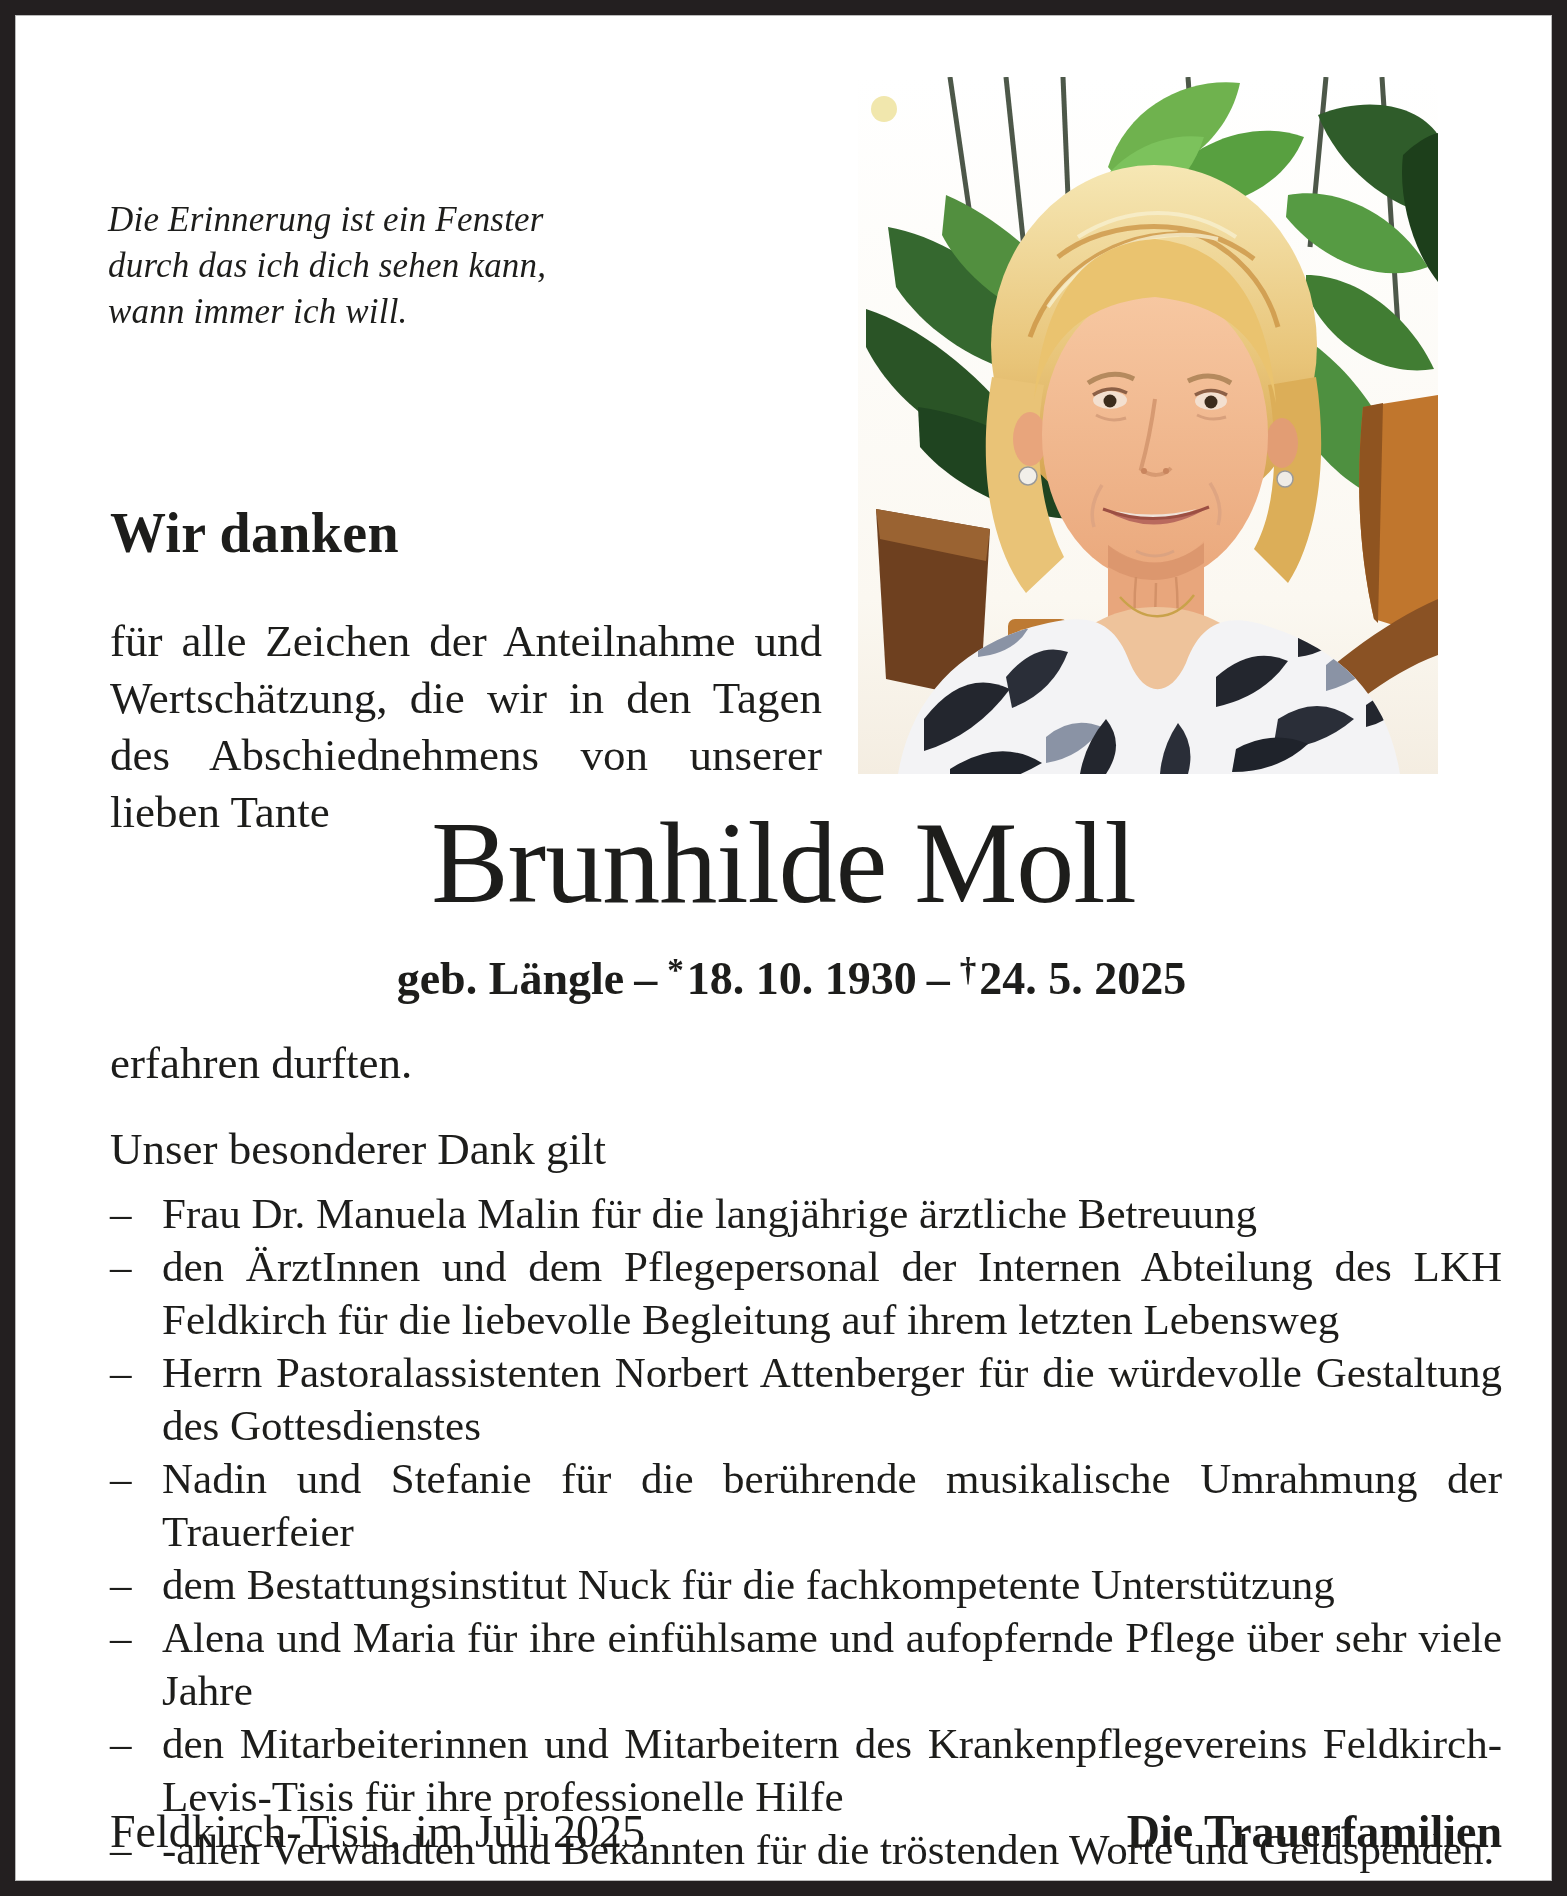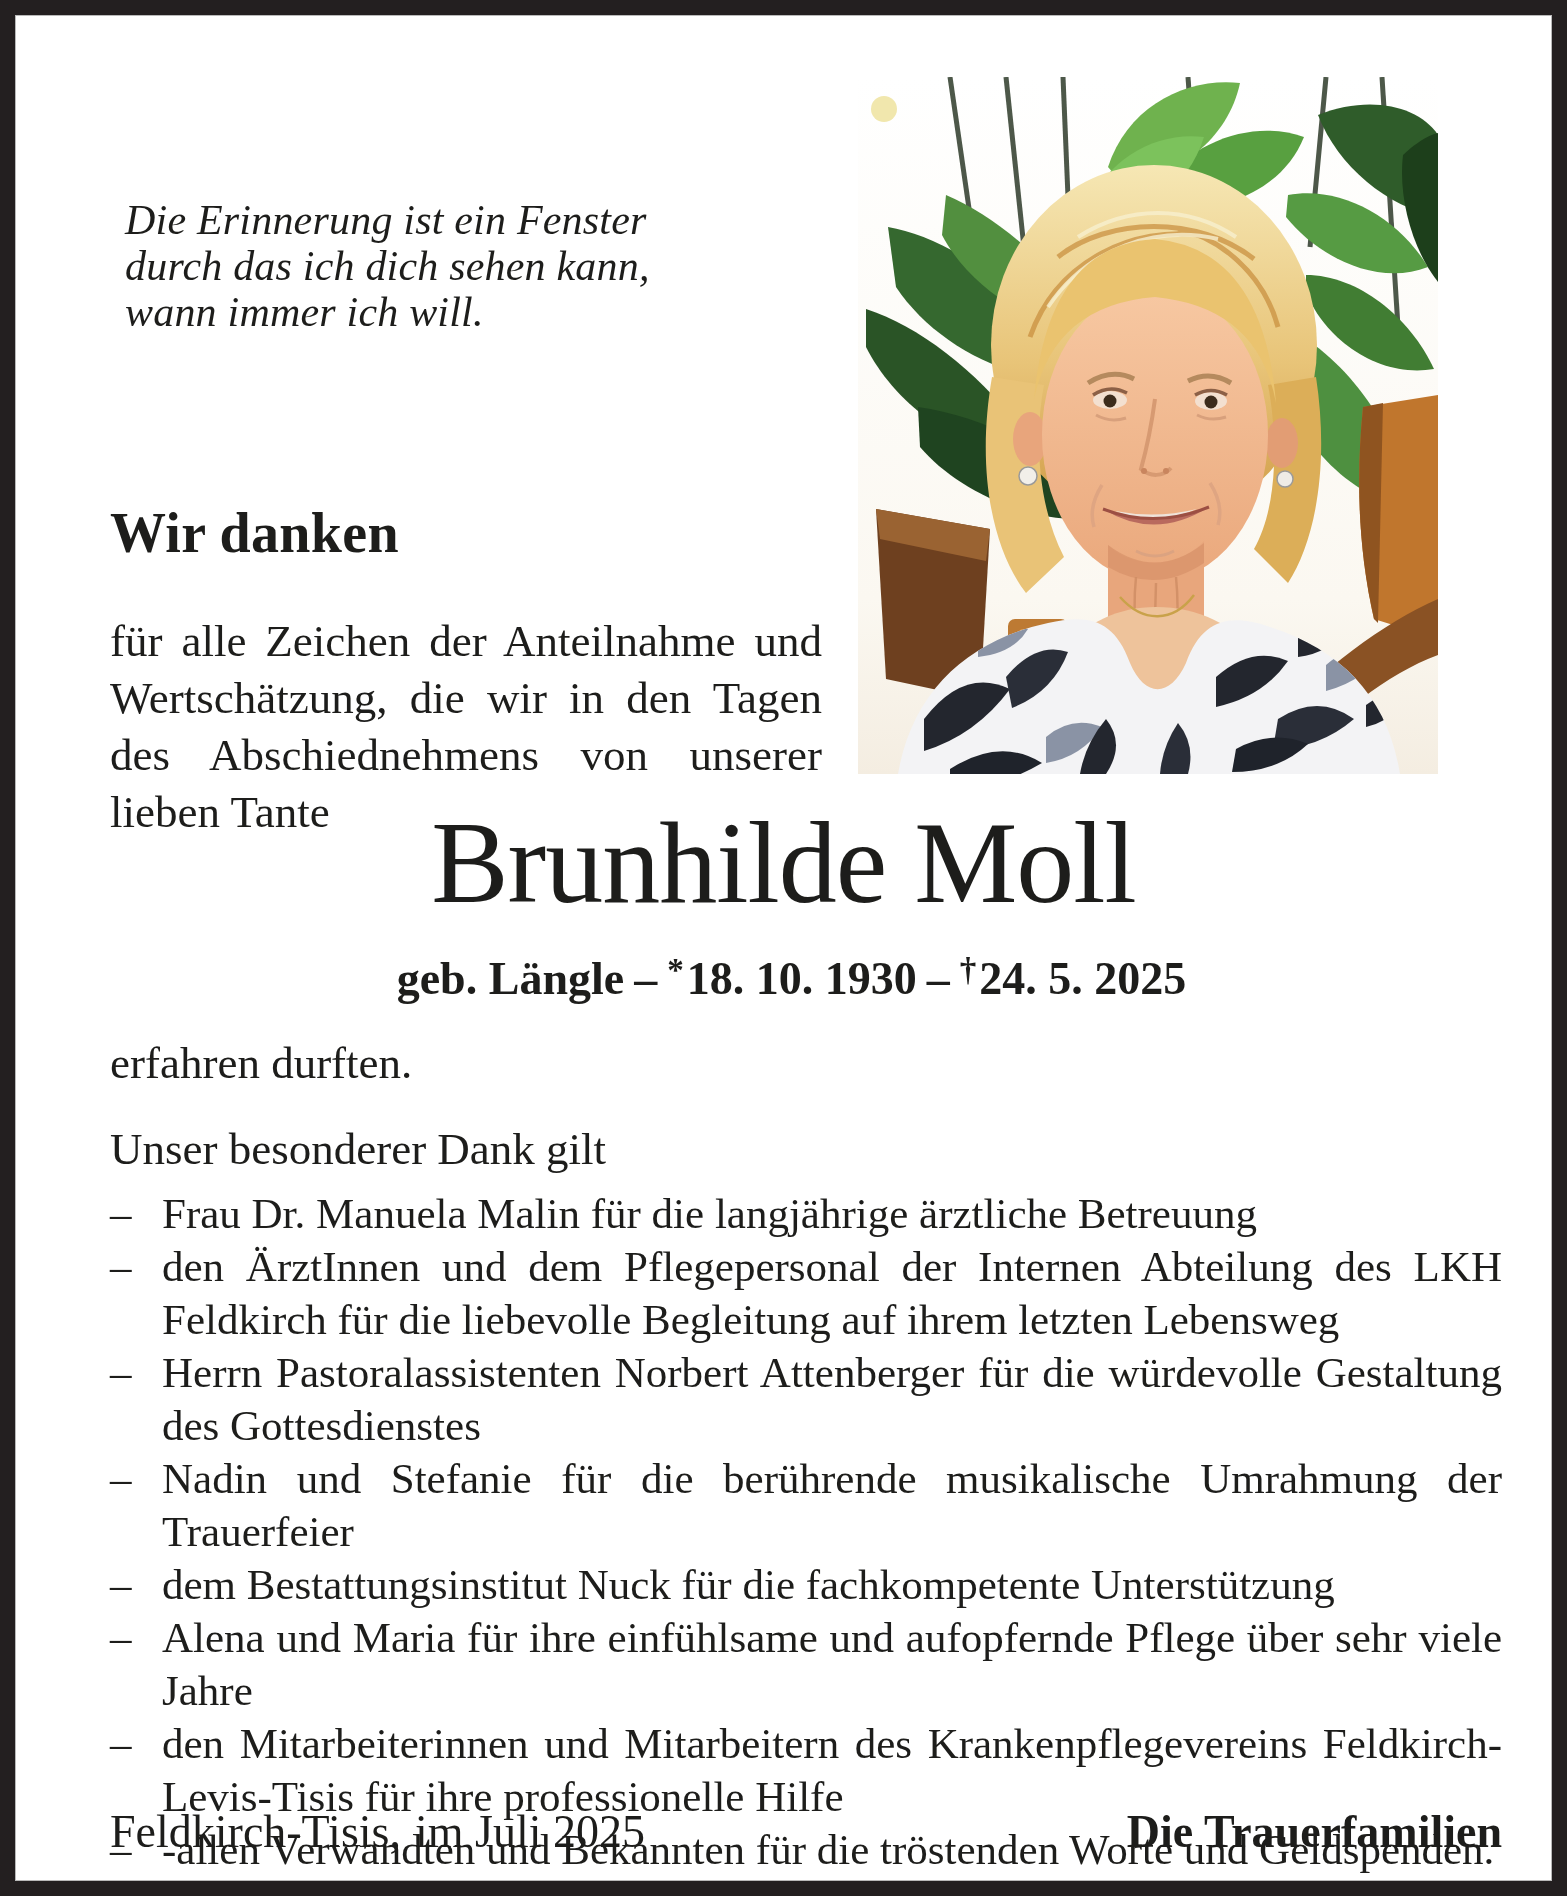--- a/index.html
+++ b/index.html
@@ -14,24 +14,24 @@
     height: 1896px;
     box-sizing: border-box;
     background: #ffffff;
     border: 15px solid #231f20;
     box-shadow: inset 0 0 0 1px #b9b9b9;
     color: #1d1d1b;
     overflow: hidden;
   }
   .quote {
     position: absolute;
-    left: 110px;
+    left: 93px;
     top: 182px;
     font-style: italic;
-    font-size: 42px;
+    font-size: 35px;
     line-height: 46px;
     letter-spacing: 0.2px;
   }
   .photo {
     position: absolute;
     left: 843px;
     top: 62px;
     width: 580px;
     height: 697px;
     overflow: hidden;

